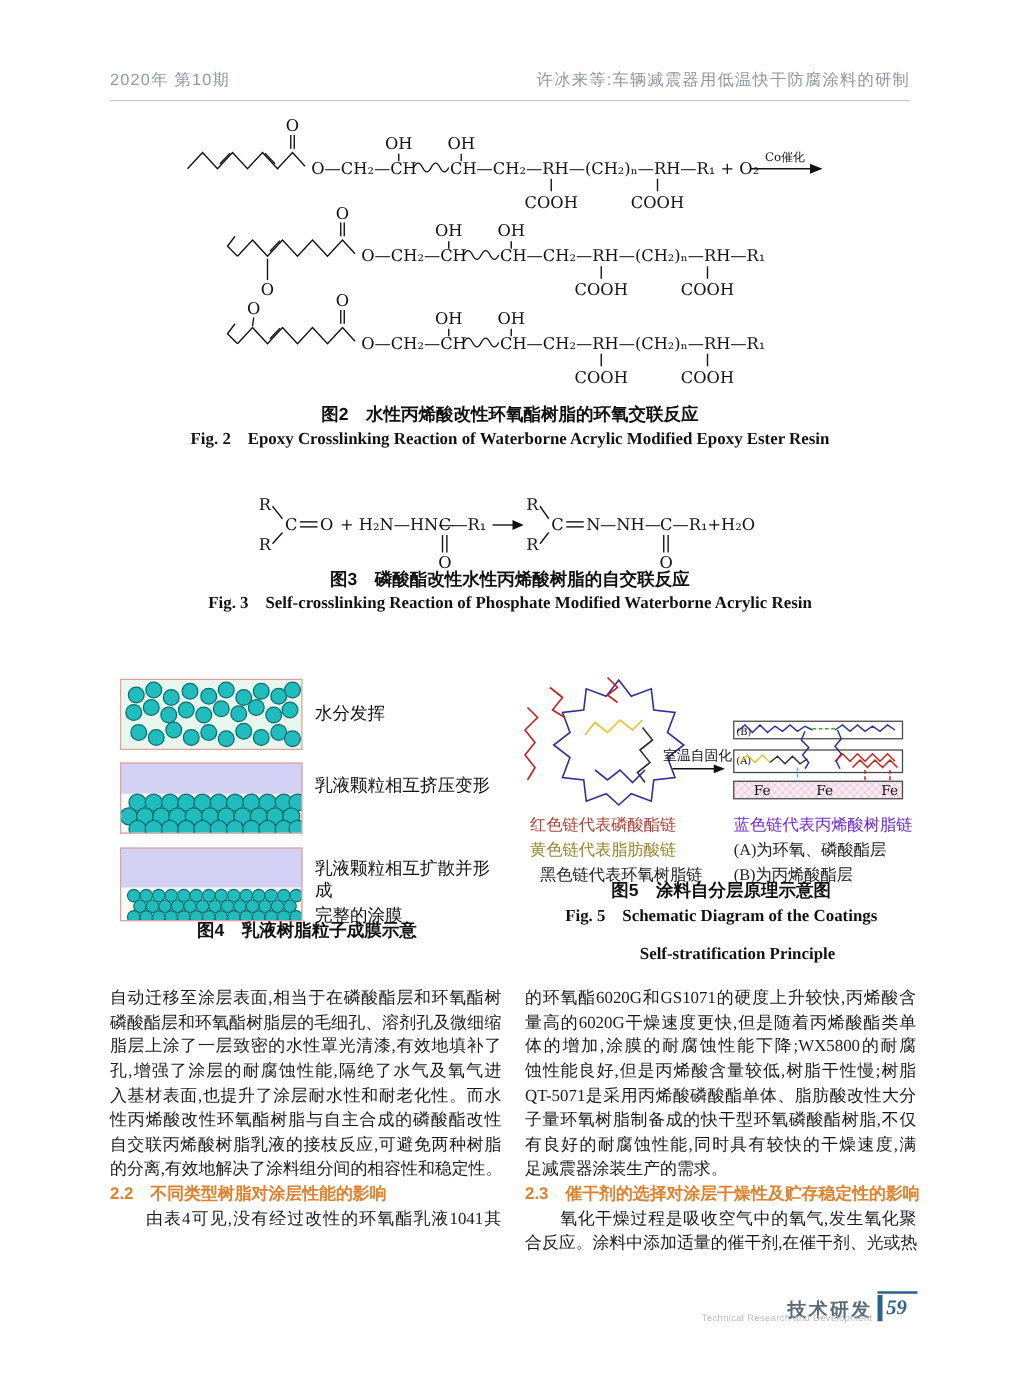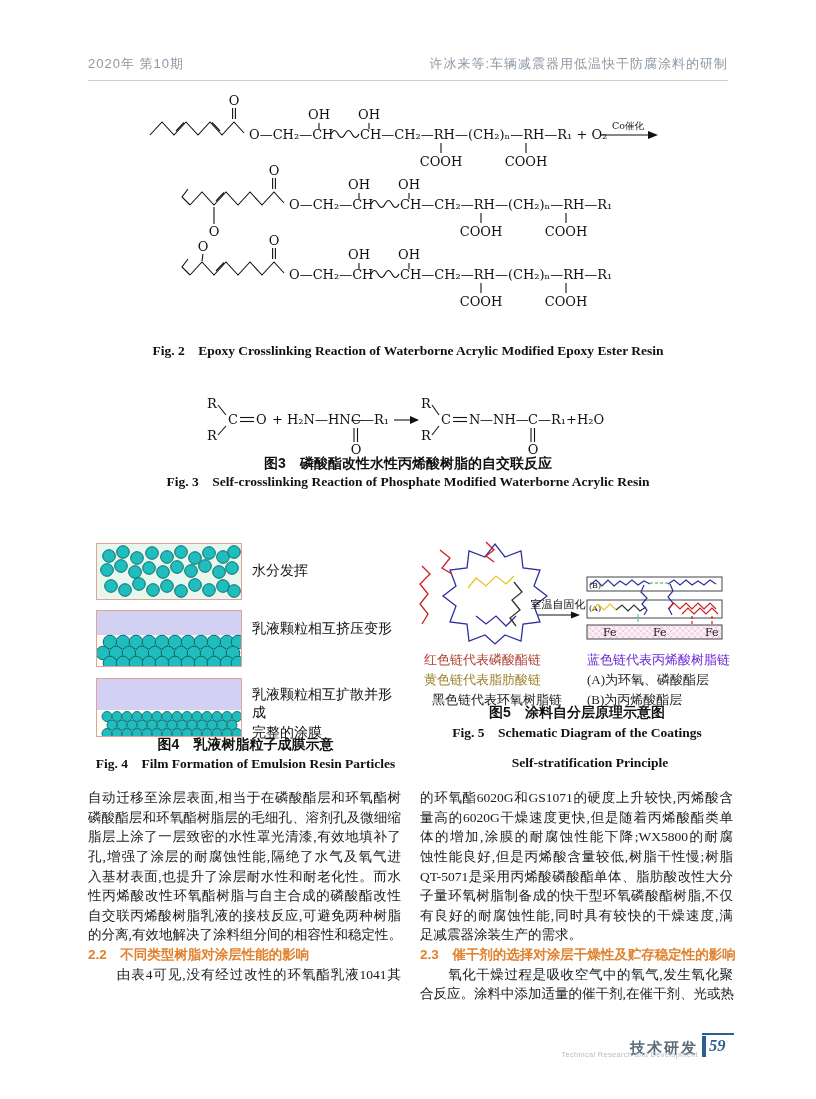--- a/index.html
+++ b/index.html
@@ -108,20 +108,21 @@
       <line class="bond" x1="179" y1="-16" x2="179" y2="-10"></line>
       <text x="229" y="-20" text-anchor="middle">OH</text>
       <line class="bond" x1="229" y1="-16" x2="229" y2="-10"></line>
       <text x="220" y="0">CH—CH₂—RH—(CH₂)ₙ—RH—R₁</text>
       <line class="bond" x1="301" y1="4" x2="301" y2="14"></line>
       <text x="301" y="27" text-anchor="middle">COOH</text>
       <line class="bond" x1="386" y1="4" x2="386" y2="14"></line>
       <text x="386" y="27" text-anchor="middle">COOH</text>
     </g>
   </svg>
+  <div class="abs cap-zh" style="left:88px;top:323px;width:640px;">图2　水性丙烯酸改性环氧酯树脂的环氧交联反应</div>
   <div class="abs cap-en" style="left:88px;top:342px;width:640px;">Fig. 2　Epoxy Crosslinking Reaction of Waterborne Acrylic Modified Epoxy Ester Resin</div>
 
   <svg class="abs" style="left:168px;top:388px;" width="480" height="76" viewBox="0 0 480 76">
     <text x="44" y="20" text-anchor="middle">R</text>
     <text x="44" y="52" text-anchor="middle">R</text>
     <line class="bond" x1="50" y1="17" x2="58" y2="27"></line>
     <line class="bond" x1="50" y1="47" x2="58" y2="38"></line>
     <text x="60" y="36">C</text>
     <line class="bond" x1="72" y1="29.5" x2="86" y2="29.5"></line>
     <line class="bond" x1="72" y1="33.5" x2="86" y2="33.5"></line>
@@ -278,21 +279,20 @@
             <circle cx="120" cy="54.5" r="5"></circle>
             <circle cx="130" cy="54.5" r="5"></circle>
             <circle cx="140" cy="54.5" r="5"></circle>
         </g>
       </svg>
     </div>
     <div class="flab" style="left:164px;top:146px;">乳液颗粒相互扩散并形成</div>
     <div class="flab" style="left:164px;top:184px;">完整的涂膜</div>
 
     <div class="cap-zh" style="position:absolute;left:0;top:196px;width:315px;">图4　乳液树脂粒子成膜示意</div>
-    <div class="cap-en" style="position:absolute;left:0;top:215px;width:315px;">Fig. 4　Film Formation of Emulsion Resin Particles</div>
   </div>
 
   <div class="abs" style="left:416px;top:538px;width:322px;height:230px;">
     <svg width="322" height="108" viewBox="0 0 322 108">
       <defs>
         <pattern id="hatch" width="6" height="6" patternUnits="userSpaceOnUse">
           <rect width="6" height="6" fill="#fbeff5"></rect>
           <path d="M0,6 L6,0 M0,0 L6,6" stroke="#eec6da" stroke-width="0.8"></path>
         </pattern>
       </defs>

